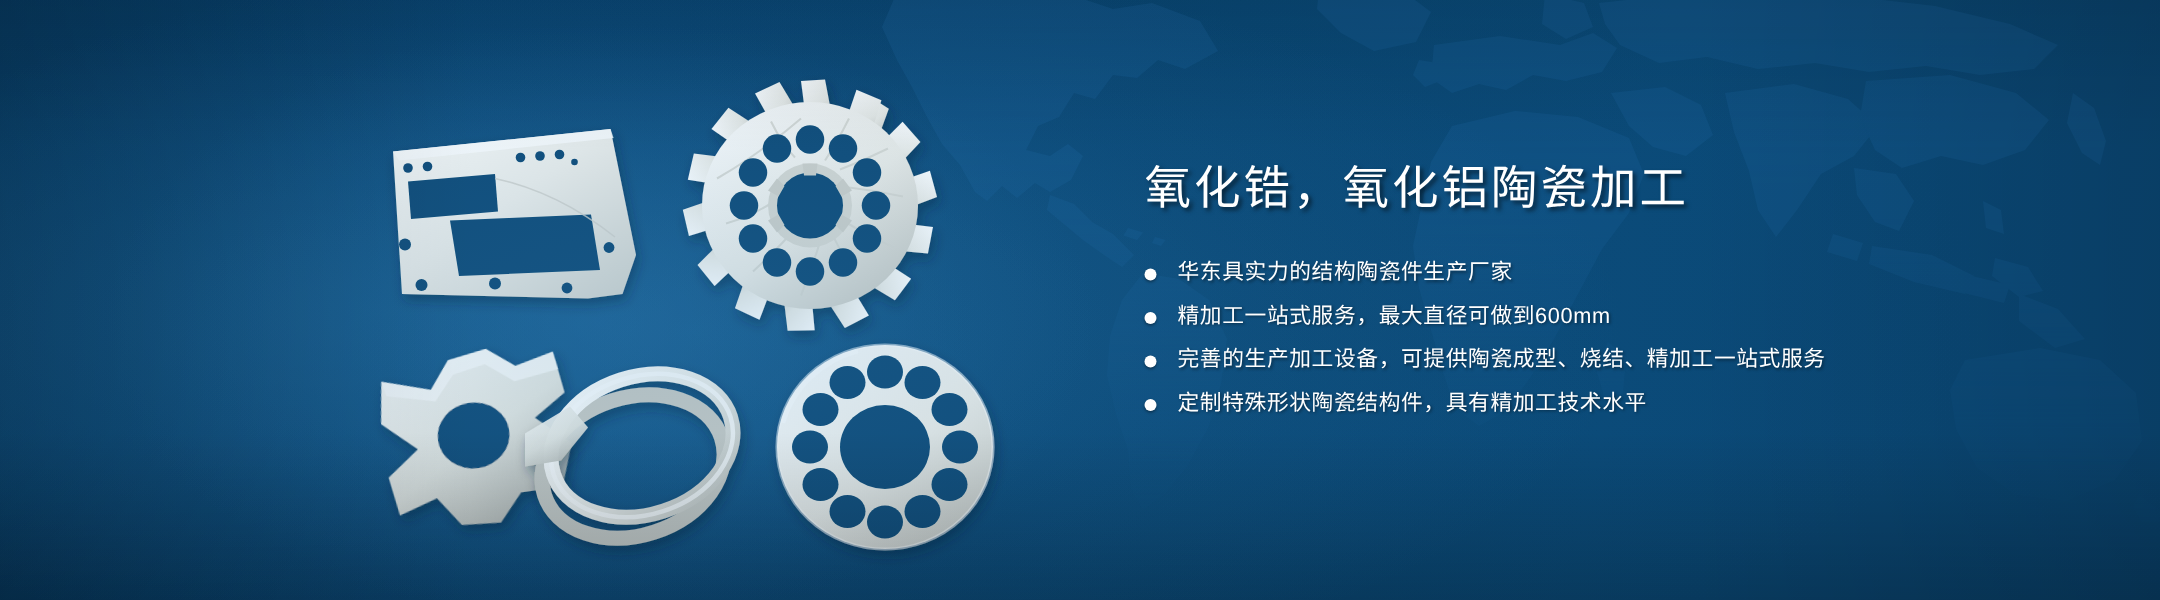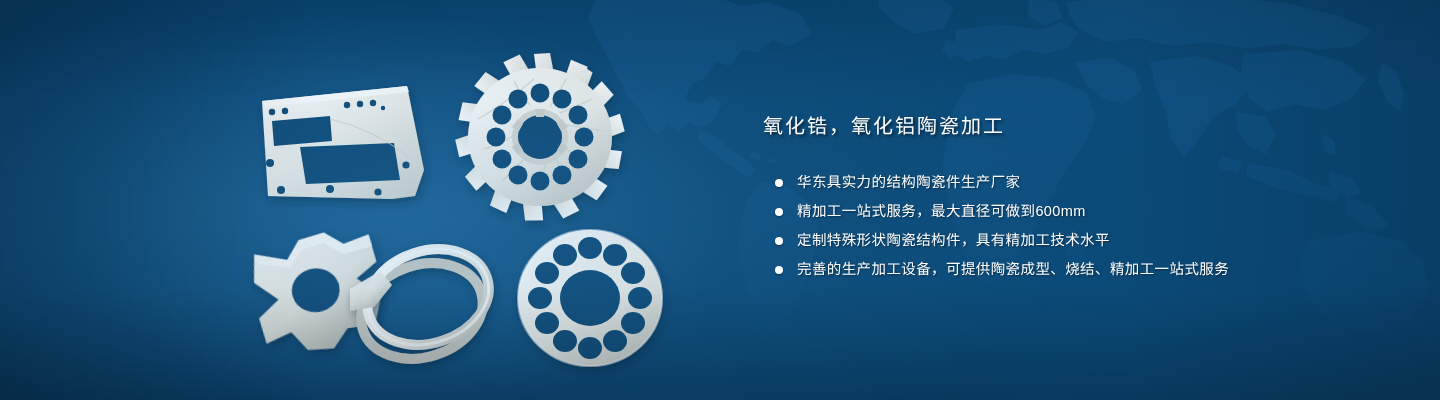--- a/index.html
+++ b/index.html
@@ -33,25 +33,25 @@
       linear-gradient(to bottom, rgba(0,0,0,0.10) 0%, rgba(0,0,0,0) 25%, rgba(0,0,0,0) 72%, rgba(0,0,0,0.22) 100%);
   }
   
   .products{position:absolute;left:0;top:0;width:740px;height:400px;}
   .products svg{display:block;}
   
   .copy{
     position:absolute;left:763px;top:106px;width:620px;
   }
   .headline{
-    font-size:20px;line-height:40px;color:#ffffff;letter-spacing:2px;
+    font-size:31px;line-height:40px;color:#ffffff;letter-spacing:2px;
     font-weight:400;white-space:nowrap;
     text-shadow:2px 2px 3px rgba(0,0,0,.55);
   }
-  .bullets{list-style:none;margin:12px;padding:0;margin-top:28px;}
+  .bullets{list-style:none;margin:0;padding:0;margin-top:28px;}
   .bullets li{
     display:flex;align-items:center;
     font-size:14.5px;line-height:17px;color:#ffffff;letter-spacing:.4px;
     margin-bottom:12px;white-space:nowrap;
     text-shadow:1px 1px 2px rgba(0,0,0,.45);
   }
   .bullets li:last-child{margin-bottom:0;}
   .dot{
     width:8px;height:8px;border-radius:50%;background:#ffffff;
     margin-right:14px;flex:0 0 auto;
@@ -327,22 +327,22 @@
       <li>
         <span class="dot"></span>
         <span>华东具实力的结构陶瓷件生产厂家</span>
       </li>
       <li>
         <span class="dot"></span>
         <span>精加工一站式服务，最大直径可做到600mm</span>
       </li>
       <li>
         <span class="dot"></span>
-        <span>定制特殊形状陶瓷结构件，具有精加工技术水平</span>
+        <span>完善的生产加工设备，可提供陶瓷成型、烧结、精加工一站式服务</span>
       </li>
       <li>
         <span class="dot"></span>
-        <span>完善的生产加工设备，可提供陶瓷成型、烧结、精加工一站式服务</span>
+        <span>定制特殊形状陶瓷结构件，具有精加工技术水平</span>
       </li>
     </ul>
   </div>
 
 </div>
 
 </body></html>

